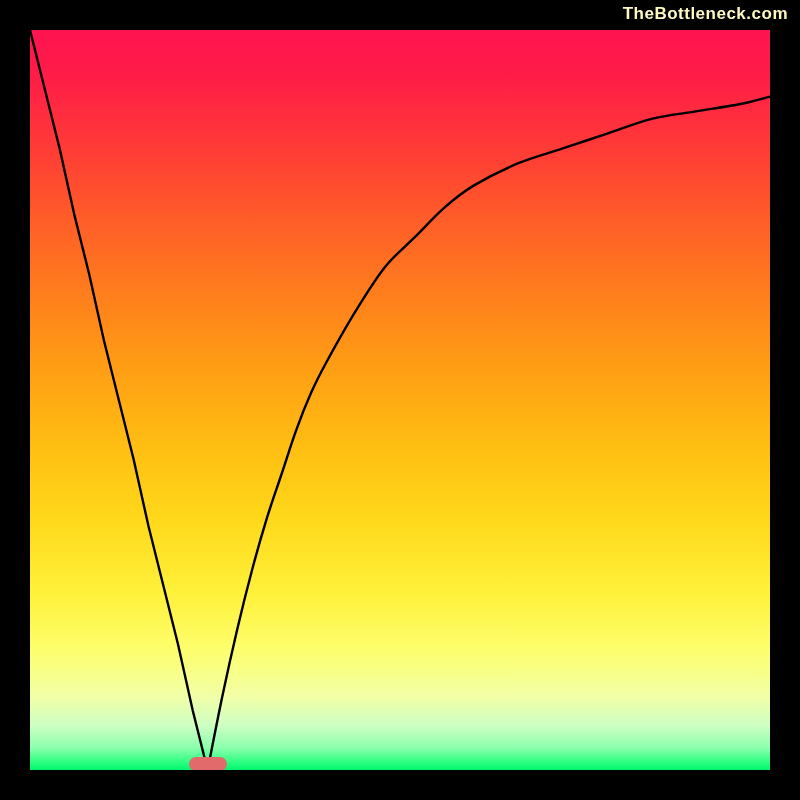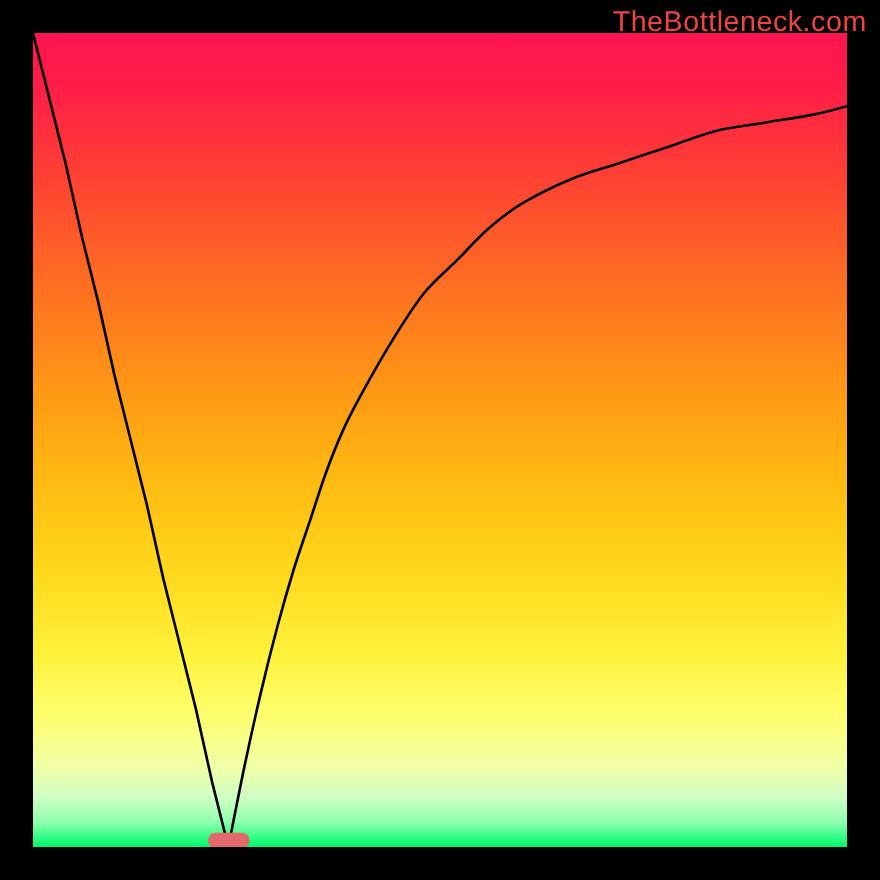--- a/index.html
+++ b/index.html
@@ -14,23 +14,23 @@
   .frame {
     position: relative;
     width: 800px;
     height: 800px;
     background: #000;
   }
   .watermark {
     position: absolute;
     top: 4px;
     right: 12px;
-    color: #ef4444;
-    font-size: 26px;
-    font-weight: 400;
+    color: #fef9c3;
+    font-size: 17px;
+    font-weight: 700;
     letter-spacing: 0.5px;
     z-index: 30;
     user-select: none;
   }
   .plot-area {
     position: absolute;
     left: 30px;
     top: 30px;
     width: 740px;
     height: 740px;

